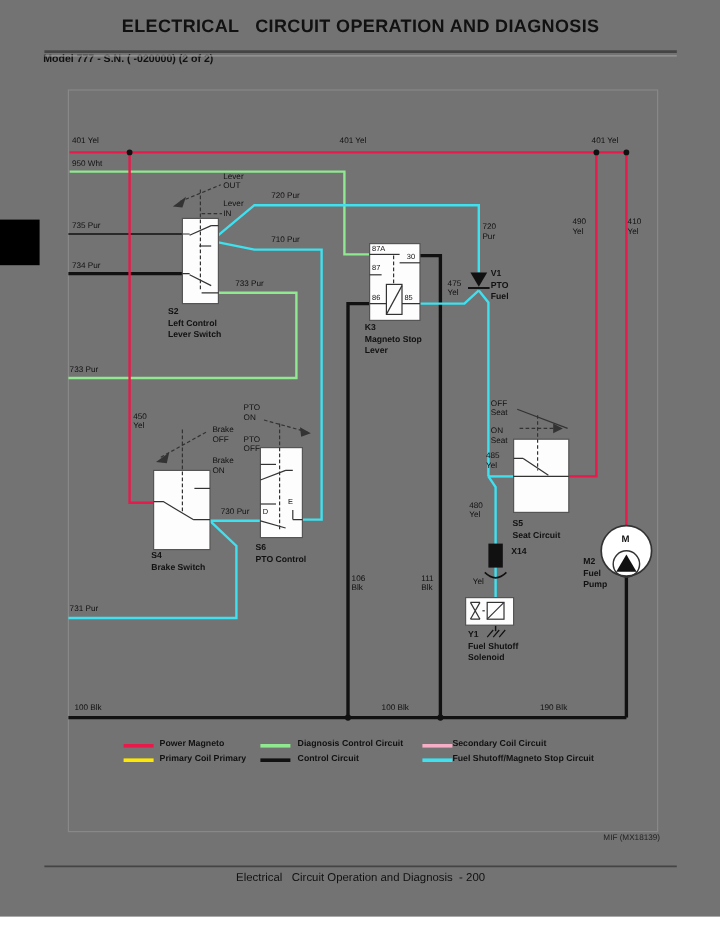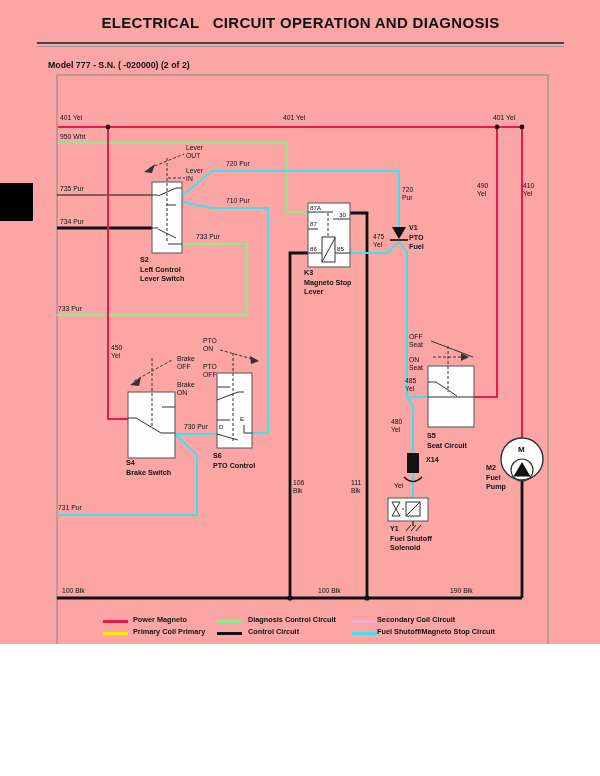--- a/index.html
+++ b/index.html
@@ -1,23 +1,23 @@
 <!DOCTYPE html>
 <html><head>
 <meta charset="utf-8">
 <style>
   html,body{margin:0;padding:0;background:#fff;}
-  #page{position:relative;width:600px;height:644px;background:#fca5a5;overflow:hidden;
+  #page{position:relative;width:600px;height:764px;background:#737373;overflow:hidden;
         font-family:"Liberation Sans",sans-serif;color:#111;}
   .lbl{position:absolute;font:6.8px/1.25 "Liberation Sans",sans-serif;color:#111;white-space:pre-line;}
   .comp{position:absolute;font:bold 7.2px/1.35 "Liberation Sans",sans-serif;color:#111;white-space:pre-line;}
   .term{position:absolute;font:6.2px/1.1 "Liberation Sans",sans-serif;color:#111;}
   .title{position:absolute;left:37px;width:527px;top:15px;text-align:center;
          font:bold 15px/1.1 "Liberation Sans",sans-serif;letter-spacing:.3px;white-space:pre;}
-  .model{position:absolute;left:36px;top:61px;font:bold 8.8px/1.1 "Liberation Sans",sans-serif;margin-left:12px;}
+  .model{position:absolute;left:36px;top:45px;font:bold 8.8px/1.1 "Liberation Sans",sans-serif;}
   .mif{position:absolute;left:400px;width:150px;top:695px;text-align:right;
        font:6.8px/1.1 "Liberation Sans",sans-serif;color:#222;}
   .footer{position:absolute;left:37px;width:527px;top:727px;text-align:center;
           font:9.5px/1.1 "Liberation Sans",sans-serif;white-space:pre;}
   .sw{position:absolute;width:25px;height:3px;}
   .leglbl{position:absolute;font:bold 7.3px/1.1 "Liberation Sans",sans-serif;}
   svg{position:absolute;left:0;top:0;}
 </style>
 </head>
 <body>
@@ -250,14 +250,15 @@
     <div class="leglbl" style="left:377px;top:616px">Secondary Coil Circuit</div>
     <div class="sw" style="left: 103px; top: 632px; background-color: rgb(255, 232, 0);"></div>
     <div class="leglbl" style="left:133px;top:628px">Primary Coil Primary</div>
     <div class="sw" style="left: 217px; top: 632px; background-color: rgb(17, 17, 17);"></div>
     <div class="leglbl" style="left:248px;top:628px">Control Circuit</div>
     <div class="sw" style="left: 352px; top: 632px; background-color: rgb(62, 225, 240);"></div>
     <div class="leglbl" style="left:377px;top:628px">Fuel Shutoff/Magneto Stop Circuit</div>
   </div>
 
   <div class="mif">MIF (MX18139)</div>
+  <div class="footer">Electrical   Circuit Operation and Diagnosis  - 200</div>
 
 </div>
 
 </body></html>

